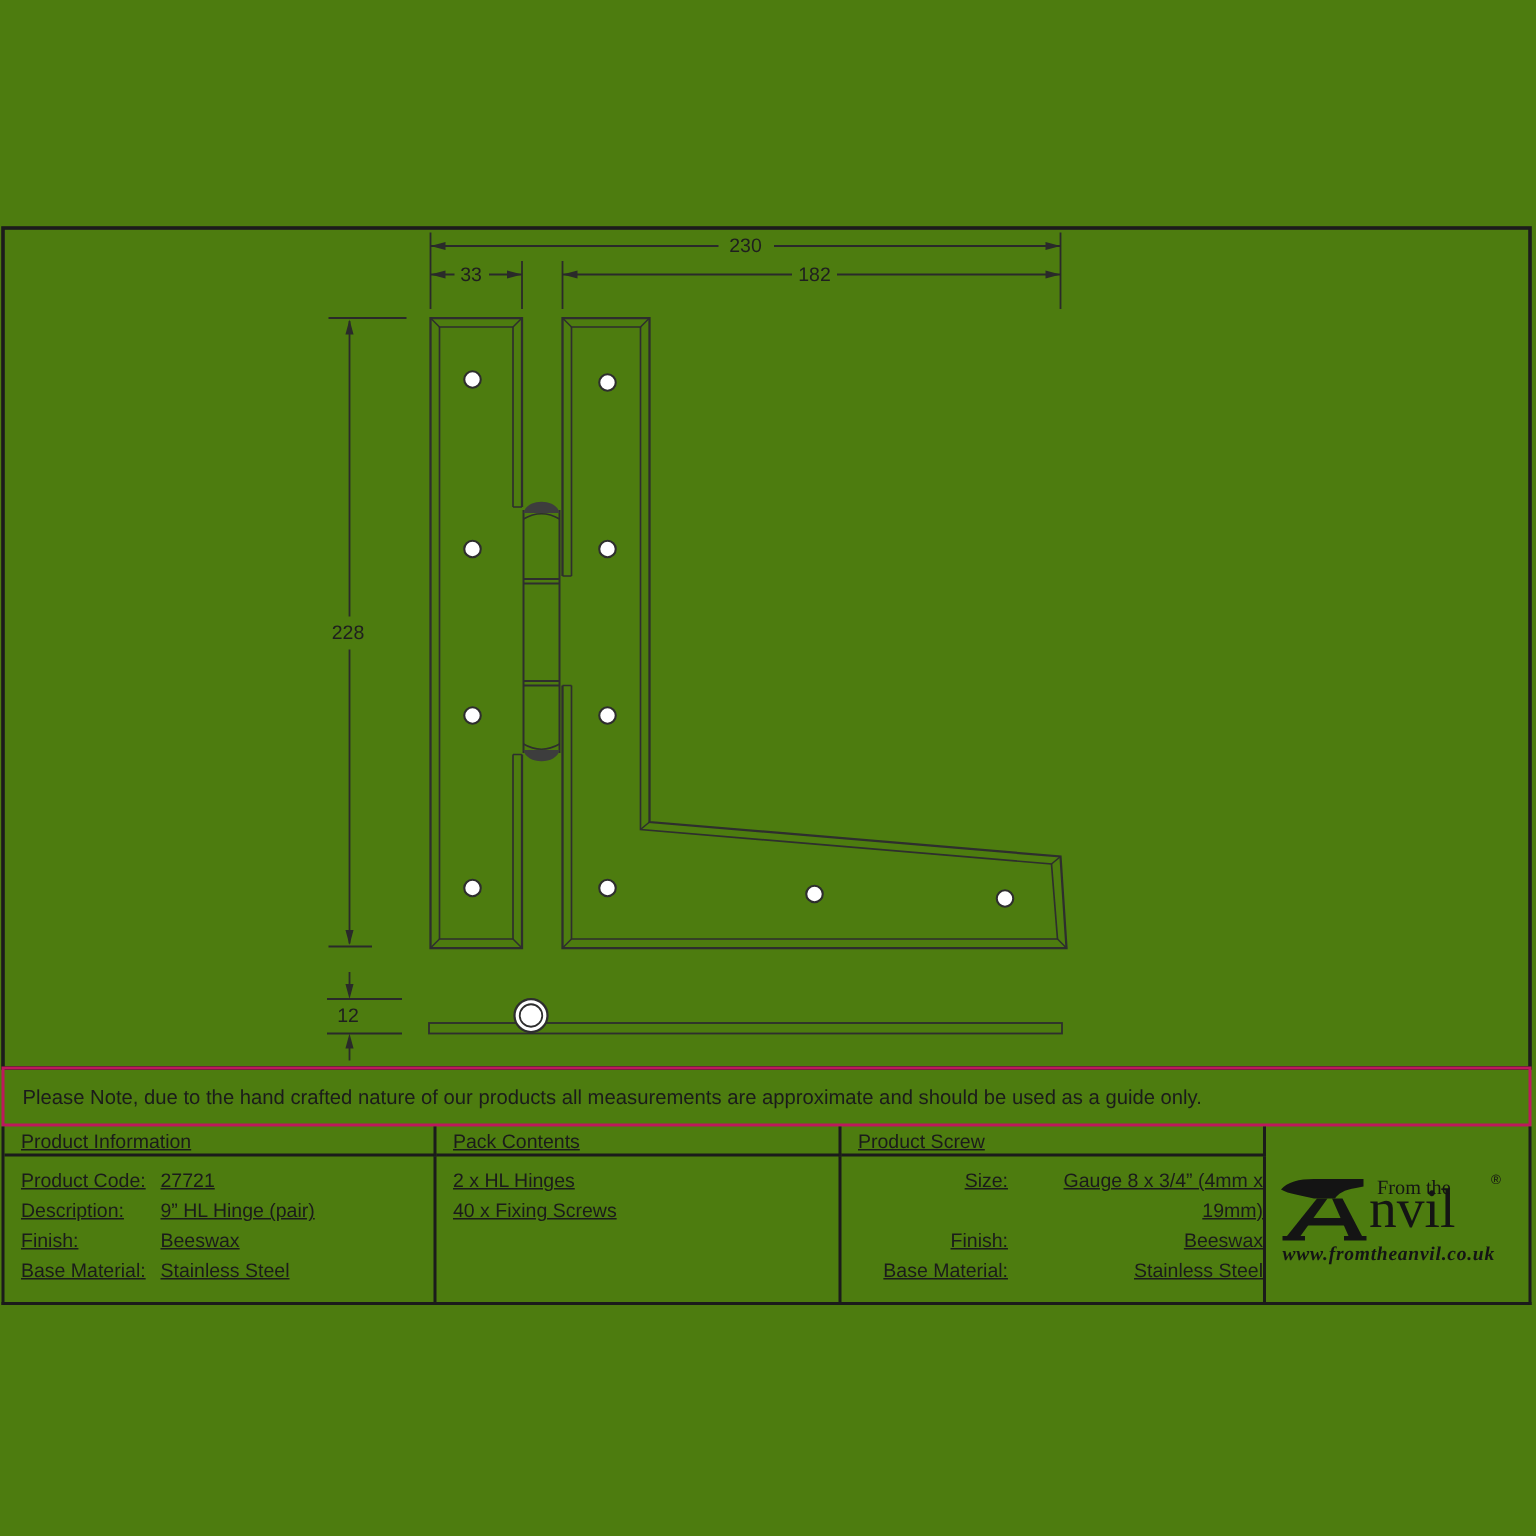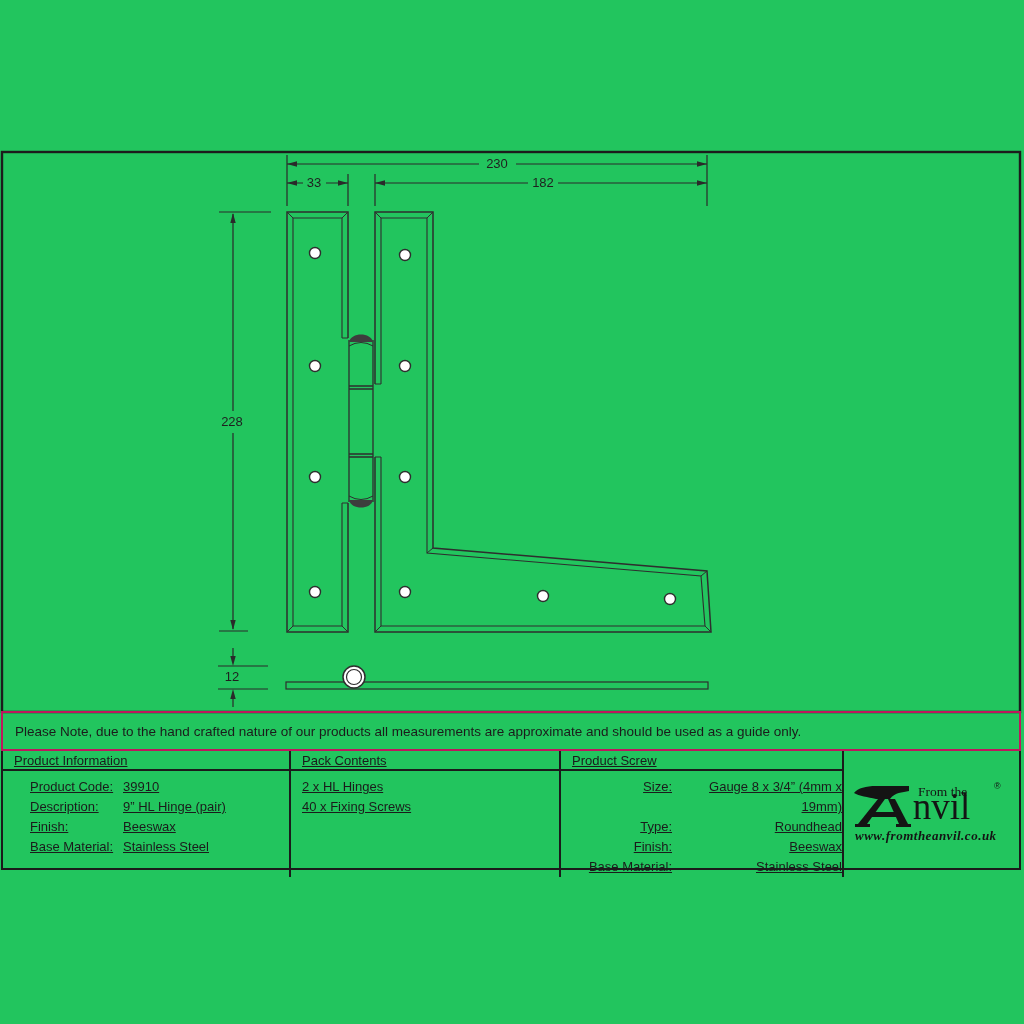--- a/index.html
+++ b/index.html
@@ -1,17 +1,17 @@
 <!DOCTYPE html>
 <html><head>
 <meta charset="utf-8">
 <style>
   html,body { margin:0; padding:0; background:#ffffff; }
   .page {
-    position:relative; width:1024px; height:1024px; background:#22c55e;
+    position:relative; width:1024px; height:1024px; background:#4d7c0f;
     font-family:"Liberation Sans", sans-serif; color:#1b1b1b; overflow:hidden;
   }
   .drawing-svg { position:absolute; left:0; top:0; width:1024px; height:1024px; }
 
   
   .note-bar {
     position:absolute; left:1px; top:711px; width:1020px; height:40px;
     box-sizing:border-box; border:2px solid #be185d;
     display:flex; align-items:center; padding-left:12px;
     font-size:13.5px;
@@ -23,21 +23,21 @@
     box-sizing:border-box; border:2px solid #1b1b1b; border-top:none;
     display:grid; grid-template-columns:288px 270px 283px auto;
     grid-template-rows:20px auto; font-size:13px;text-decoration:underline;
   }
   .spec-table .hcell {
     box-sizing:border-box; border-bottom:2px solid #1b1b1b;
     display:flex; align-items:center; padding-left:11px; font-size:13px;
   }
   .spec-table .bcell { box-sizing:border-box; padding:6px 0 0 11px; }
   .col-sep { border-right:2px solid #1b1b1b; }
-  .kv { display:grid; grid-template-columns:93px auto; line-height:20px;margin-left:16px; }
+  .kv { display:grid; grid-template-columns:93px auto; line-height:20px; }
   .kv-wide { display:grid; grid-template-columns:100px auto; line-height:20px;text-align:right; }
   .pitem { line-height:20px; }
 
   
   .logo-cell { grid-column:4; grid-row:1 / 3; position:relative; }
   .logo { position:absolute; left:10px; top:31px; width:150px; height:62px; }
   .logo-anvil { position:absolute; left:-2px; top:2px; width:60px; height:46px; }
   .logo-fromthe {
     position:absolute; left:64px; top:2px;
     font-family:"Liberation Serif", serif; font-size:13.5px; color:#141414;
@@ -157,21 +157,21 @@
         <span class="logo-fromthe">From the</span>
         <span class="logo-reg">®</span>
         <span class="logo-word">Anvil</span>
         <span class="logo-url">www.fromtheanvil.co.uk</span>
       </div>
     </div>
 
     <div class="bcell col-sep">
       <div class="kv">
         <span>Product Code:</span>
-        <span>39910</span>
+        <span>27721</span>
       </div>
       <div class="kv">
         <span>Description:</span>
         <span>9” HL Hinge (pair)</span>
       </div>
       <div class="kv">
         <span>Finish:</span>
         <span>Beeswax</span>
       </div>
       <div class="kv">
@@ -184,24 +184,20 @@
       <div class="pitem">2 x HL Hinges</div>
       <div class="pitem">40 x Fixing Screws</div>
     </div>
 
     <div class="bcell col-sep">
       <div class="kv-wide">
         <span>Size:</span>
         <span>Gauge 8 x 3/4” (4mm x 19mm)</span>
       </div>
       <div class="kv-wide">
-        <span>Type:</span>
-        <span>Roundhead</span>
-      </div>
-      <div class="kv-wide">
         <span>Finish:</span>
         <span>Beeswax</span>
       </div>
       <div class="kv-wide">
         <span>Base Material:</span>
         <span>Stainless Steel</span>
       </div>
     </div>
   </div>
 

